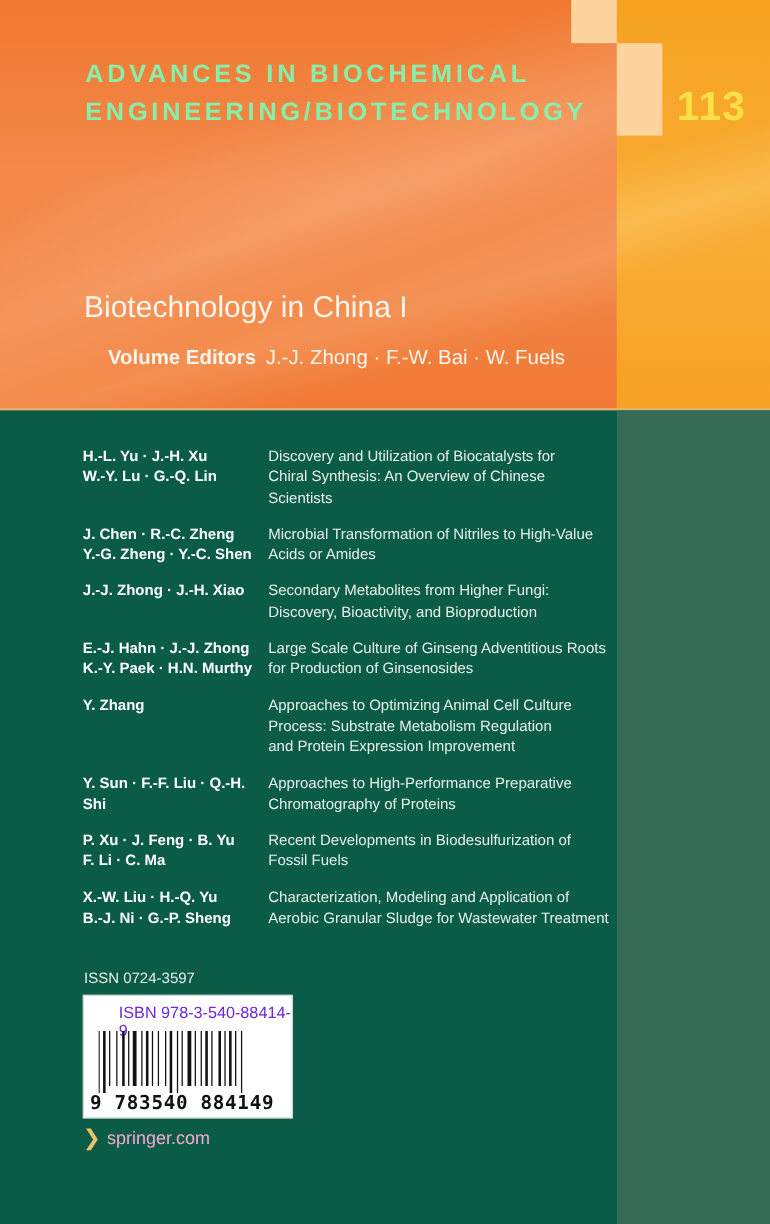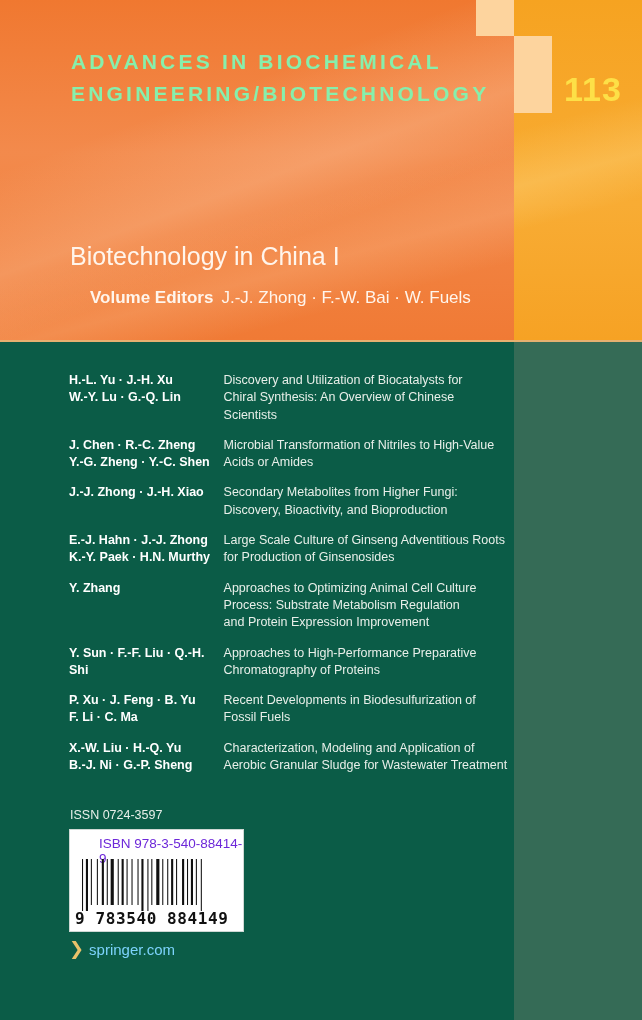--- a/index.html
+++ b/index.html
@@ -46,21 +46,21 @@
   .issn { position: absolute; left: 70px; top: 808px; color: #e8efe9; font-size: 12.5px; }
   .barcode-box {
     position: absolute; left: 69px; top: 829px; width: 173px; height: 101px; background: #ffffff;
     border: 1px solid #cfd8d4;
   }
   .isbn { position: absolute; left: 9px; top: 6px; font-size: 13.5px; color: #6d28d9; margin-left: 20px; }
   .bars { position: absolute; left: 12px; top: 29px; width: 150px; height: 52px; }
   .digits { position: absolute; left: 5px; top: 79px; font-family: "DejaVu Sans Mono", monospace; font-size: 16px; font-weight: bold; color: #111; letter-spacing: 0.6px; }
   .springer { position: absolute; left: 69px; top: 938px; display: flex; align-items: center; }
   .chev { color: #e9c26a; font-weight: bold; font-size: 18px; margin-right: 5px; }
-  .springer-link { color: #7dd3fc; font-size: 15px; }
+  .springer-link { color: #f9a8d4; font-size: 15px; }
 </style>
 </head>
 <body>
 
 <div class="top"></div>
 <div class="amber"></div>
 <div class="peach1"></div>
 <div class="peach2"></div>
 
 <div class="series">

